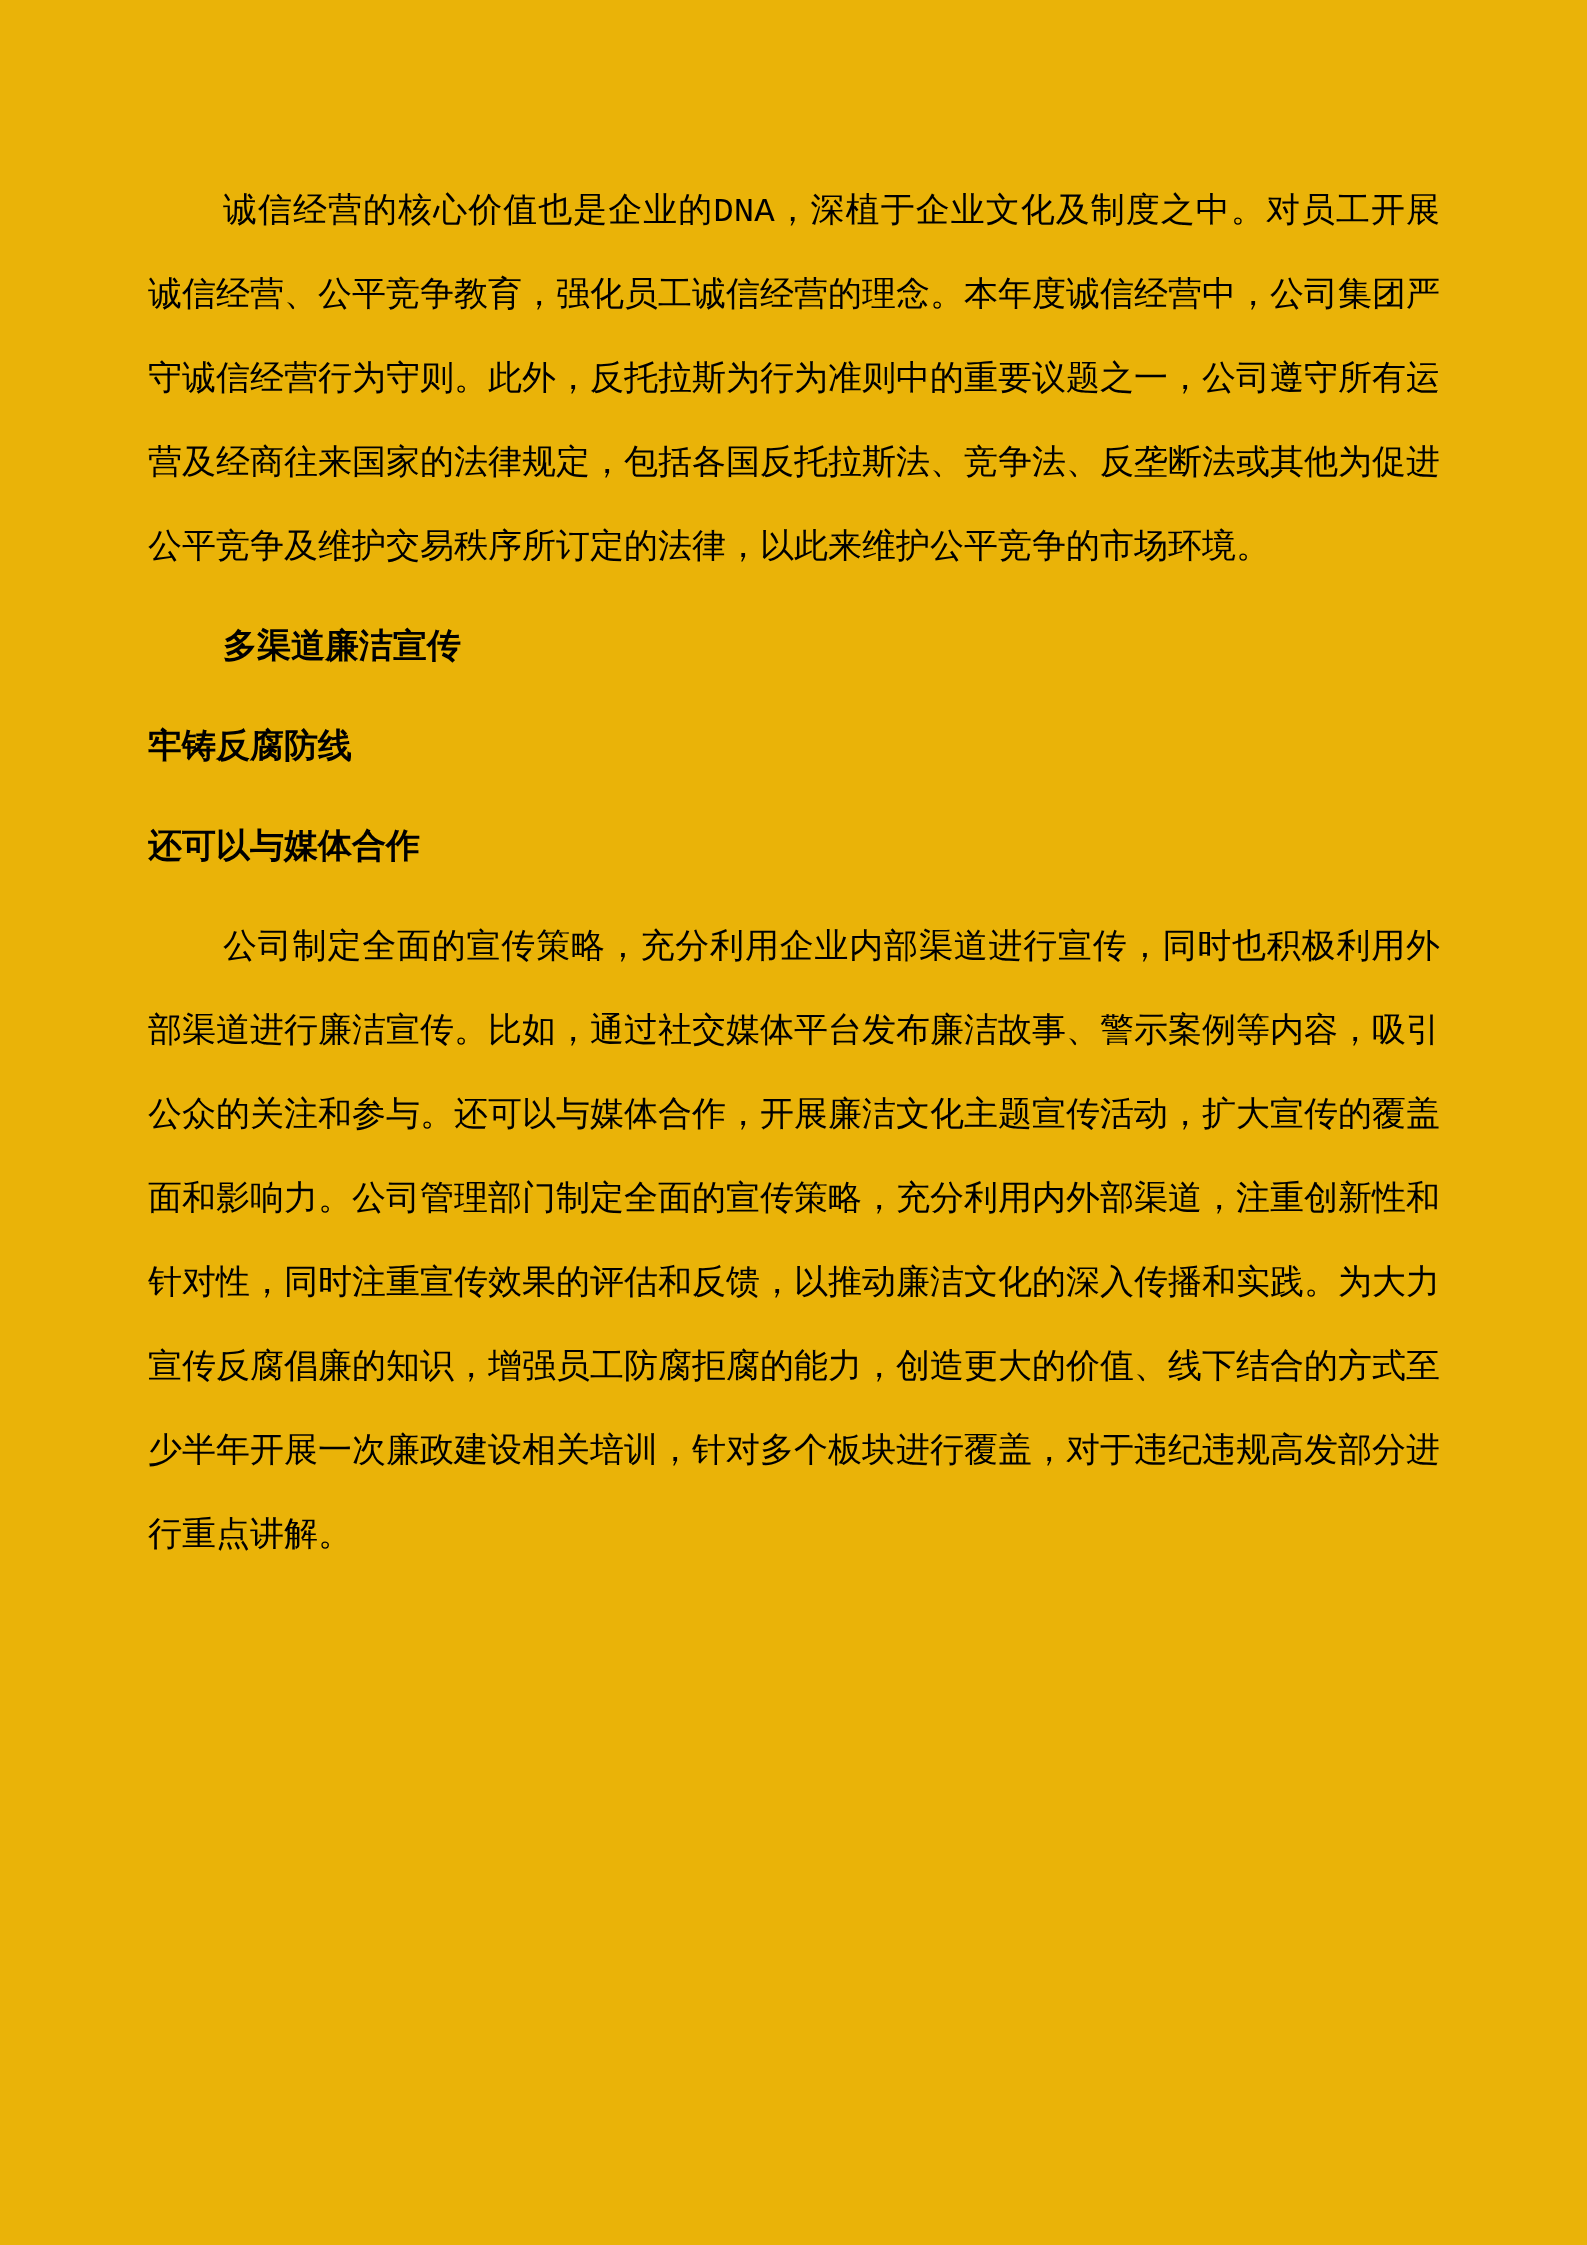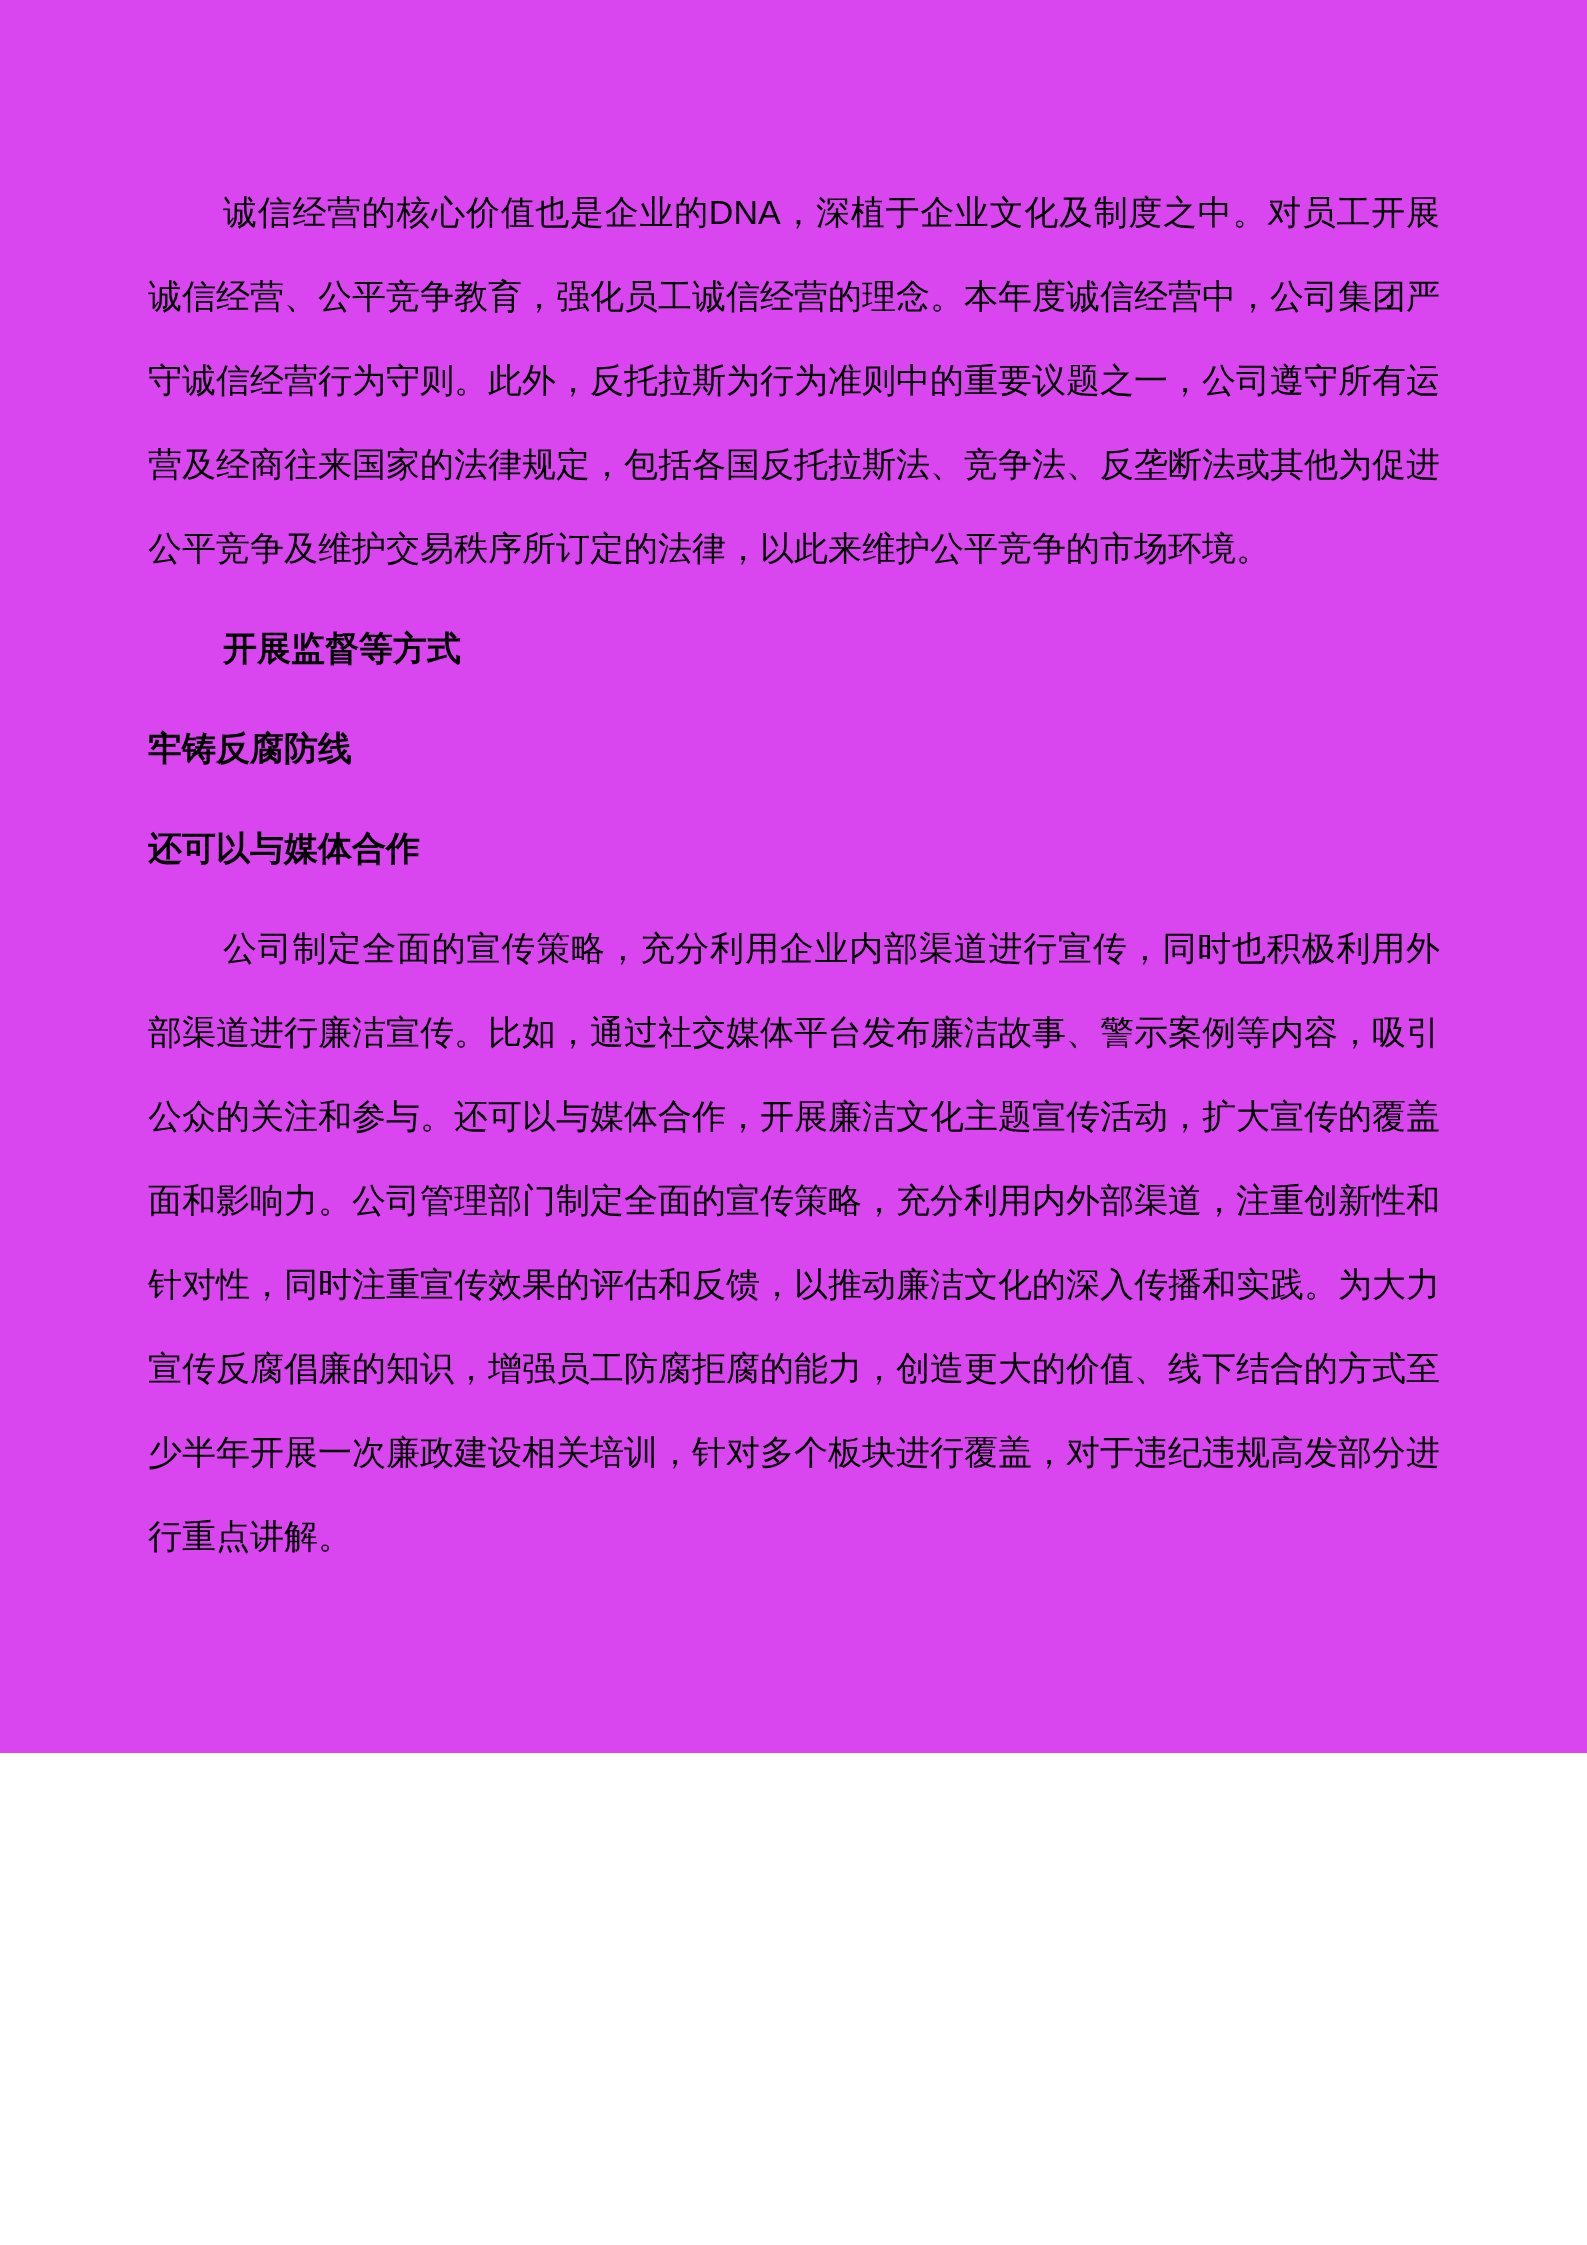--- a/index.html
+++ b/index.html
@@ -7,25 +7,25 @@
     padding: 0;
   }
   body {
     width: 1587px;
     height: 2245px;
     background: #ffffff;
   }
   .page {
     position: relative;
     width: 1587px;
-    height: 1753px;
-    background: #d946ef;
+    height: 2245px;
+    background: #eab308;
     color: #000000;
     overflow: hidden;
-    font-family: Liberation Sans, sans-serif;
+    font-family: Liberation Mono, monospace;
   }
   .doc-content {
     position: absolute;
     left: 148px;
     right: 147px;
     top: 170px;
     font-size: 34px;
     line-height: 84px;
     text-align: justify;
     color: #000000;
@@ -45,18 +45,18 @@
   .heading.indented {
     text-indent: 75px;
   }
 </style>
 </head>
 <body>
 
 <div class="page">
   <div class="doc-content">
       <p class="para">诚信经营的核心价值也是企业的DNA，深植于企业文化及制度之中。对员工开展诚信经营、公平竞争教育，强化员工诚信经营的理念。本年度诚信经营中，公司集团严守诚信经营行为守则。此外，反托拉斯为行为准则中的重要议题之一，公司遵守所有运营及经商往来国家的法律规定，包括各国反托拉斯法、竞争法、反垄断法或其他为促进公平竞争及维护交易秩序所订定的法律，以此来维护公平竞争的市场环境。</p>
-      <h2 class="heading indented">开展监督等方式</h2>
+      <h2 class="heading indented">多渠道廉洁宣传</h2>
       <h2 class="heading">牢铸反腐防线</h2>
       <h2 class="heading">还可以与媒体合作</h2>
       <p class="para">公司制定全面的宣传策略，充分利用企业内部渠道进行宣传，同时也积极利用外部渠道进行廉洁宣传。比如，通过社交媒体平台发布廉洁故事、警示案例等内容，吸引公众的关注和参与。还可以与媒体合作，开展廉洁文化主题宣传活动，扩大宣传的覆盖面和影响力。公司管理部门制定全面的宣传策略，充分利用内外部渠道，注重创新性和针对性，同时注重宣传效果的评估和反馈，以推动廉洁文化的深入传播和实践。为大力宣传反腐倡廉的知识，增强员工防腐拒腐的能力，创造更大的价值、线下结合的方式至少半年开展一次廉政建设相关培训，针对多个板块进行覆盖，对于违纪违规高发部分进行重点讲解。</p>
     </div>
 </div>
 
 </body></html>

